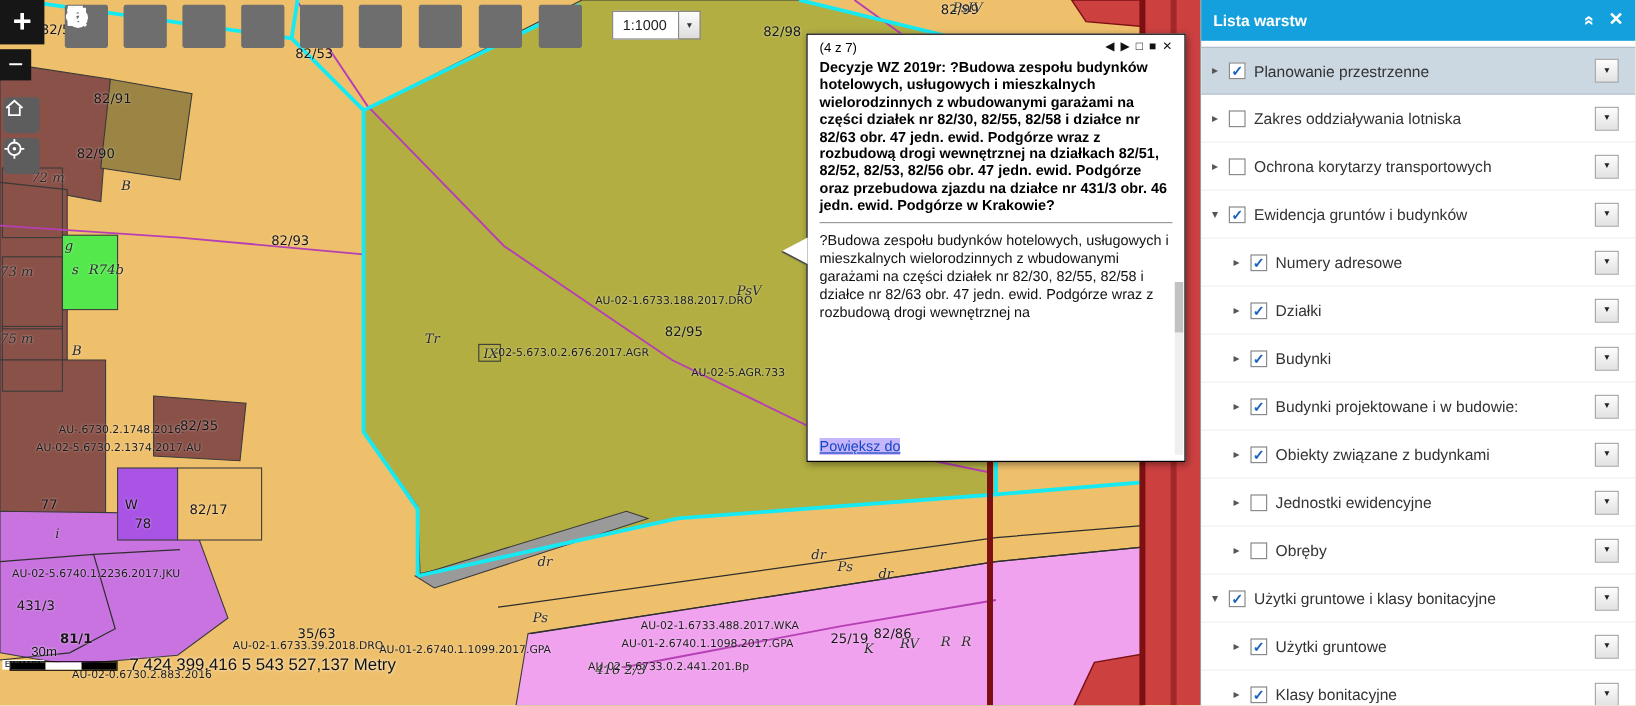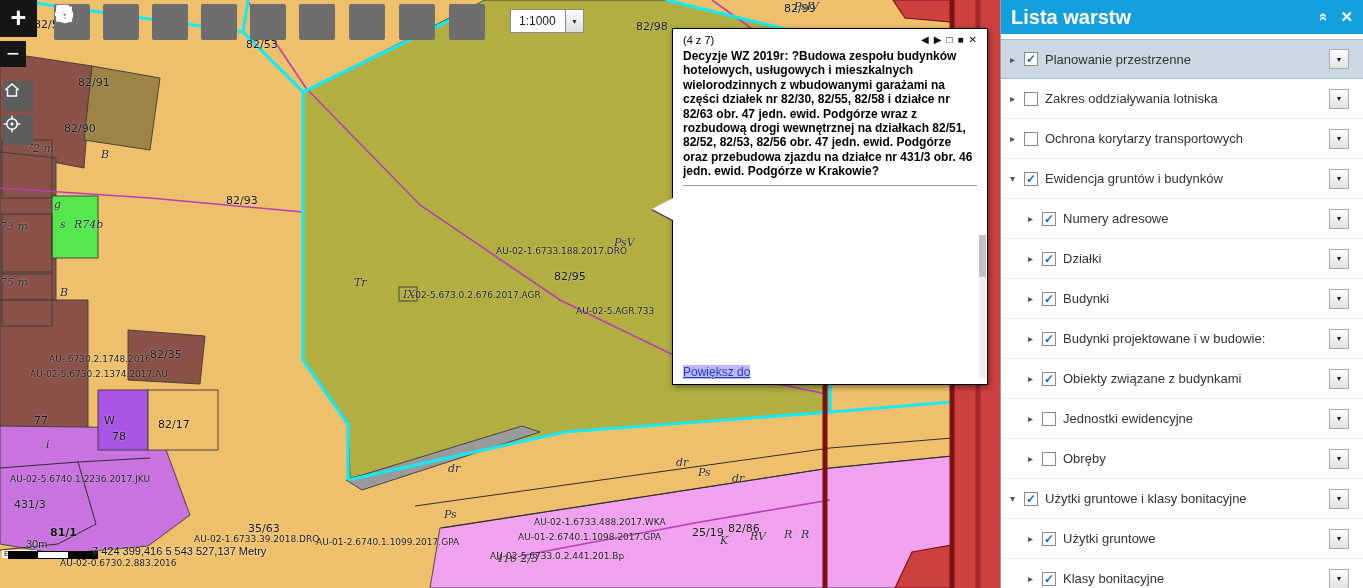--- a/index.html
+++ b/index.html
@@ -45,41 +45,41 @@
   .tbtn{width:36px;height:36px;background:#6e6e6e;border-radius:2px;display:flex;align-items:center;justify-content:center;margin-right:13px;cursor:pointer;flex:0 0 auto;}
   .tbtn.gap{margin-right:14px;}
   .scale-ctl{display:flex;margin-left:12px;margin-top:5px;}
   .scale-value{width:56px;height:24px;background:#fff;border:1px solid #8a8a8a;display:flex;align-items:center;padding-left:8px;font-size:12px;color:#222;box-sizing:border-box;}
   .scale-arrow{width:18px;height:24px;border:1px solid #8a8a8a;border-left:none;background:linear-gradient(#fdfdfd,#dcdcdc);display:flex;align-items:center;justify-content:center;font-size:7px;color:#333;box-sizing:border-box;cursor:pointer;}
 
   
   .scalebar{position:absolute;left:8px;top:551px;width:88px;height:6px;border:1px solid #000;display:flex;}
   .scalebar span{flex:1;} .sb-b{background:#000;} .sb-w{background:#fff;}
   .scalebar-label{position:absolute;left:26px;top:538px;font-size:11px;color:#111;text-shadow:0 0 2px #fff;}
-  .coords{position:absolute;left:92px;top:545px;font-size:11px;color:#111;text-shadow:0 0 3px #fff;text-align:right;}
+  .coords{position:absolute;left:108px;top:545px;font-size:14px;color:#111;text-shadow:0 0 3px #fff;text-align:right;}
 
   
   .popup{position:absolute;left:672px;top:28px;width:316px;height:357px;background:#fff;border:1px solid #000;box-shadow:1px 2px 6px rgba(0,0,0,.45);z-index:5;box-sizing:border-box;padding:5px 10px 6px 10px;overflow:hidden;font-size:12px;}
   .popup-pointer{position:absolute;left:652px;top:198px;width:0;height:0;border-top:11px solid transparent;border-bottom:11px solid transparent;border-right:21px solid #fff;z-index:6;filter:drop-shadow(-1px 1px 0 #444);}
   .popup-head{display:flex;align-items:center;font-size:11px;color:#000;}
   .popup-head .win-icons{margin-left:auto;display:flex;gap:5px;}
   .pbtn{cursor:pointer;font-size:10px;color:#111;line-height:12px;}
   .popup-title{font-weight:bold;font-size:12px;line-height:1.2;color:#000;margin-top:3px;}
   .popup-divider{border:none;border-top:1px solid #9a9a9a;margin:6px 0 7px 0;}
   .popup-field{display:flex;}
   .field-label{width:86px;flex:0 0 86px;color:#4a4a4a;line-height:1.25;}
   .field-value{flex:1;color:#111;line-height:1.25;max-height:118px;overflow:hidden;}
   .popup-link{position:absolute;left:10px;bottom:5px;background:#c4b5fd;color:var(--link-blue);text-decoration:underline;font-size:12px;cursor:pointer;}
   .popup-scroll{position:absolute;right:1px;top:206px;width:7px;height:144px;background:#efefef;}
   .popup-scroll .thumb{width:7px;height:42px;background:#c2c2c2;}
 
   
   .layers-panel{position:absolute;left:1000px;top:0;width:363px;height:588px;background:#fff;box-sizing:border-box;border-left:1px solid #9a9a9a;}
   .panel-header{height:34px;background:var(--header-blue);display:flex;align-items:center;padding:0 10px;}
-  .panel-title{color:#fff;font-size:20px;font-weight:bold;}
+  .panel-title{color:#fff;font-size:13px;font-weight:bold;}
   .panel-header .ph-icons{margin-left:auto;display:flex;align-items:center;gap:12px;}
   .ph-btn{color:#fff;font-size:15px;font-weight:bold;cursor:pointer;line-height:16px;}
   .ph-collapse{display:inline-block;transform:rotate(90deg);}
   #layers-list{height:554px;overflow:hidden;padding-top:5px;}
   .layer-row{height:40px;display:flex;align-items:center;padding-left:9px;border-bottom:1px solid #ededed;box-sizing:border-box;cursor:pointer;background:#fff;}
   .layer-row.sub{padding-left:27px;}
   .layer-row.selected{background:var(--selected-row);border-top:1px solid #aebfca;border-bottom:1px solid #aebfca;}
   .expander{width:14px;color:#555;font-size:10px;flex:0 0 14px;}
   .cbx{width:14px;height:14px;border:1px solid #8a8a8a;background:#fff;flex:0 0 14px;font-size:12px;line-height:13px;text-align:center;color:#1866c0;font-weight:bold;box-sizing:border-box;}
   .layer-label{margin-left:7px;font-size:13px;color:#333;white-space:nowrap;overflow:hidden;}
@@ -301,20 +301,21 @@
         <span class="pbtn">◀</span>
         <span class="pbtn">▶</span>
         <span class="pbtn">□</span>
         <span class="pbtn">■</span>
         <span class="pbtn">✕</span>
       </span>
     </div>
     <div class="popup-title">Decyzje WZ 2019r: ?Budowa zespołu budynków hotelowych, usługowych i mieszkalnych wielorodzinnych z wbudowanymi garażami na części działek nr 82/30, 82/55, 82/58 i działce nr 82/63 obr. 47 jedn. ewid. Podgórze wraz z rozbudową drogi wewnętrznej na działkach 82/51, 82/52, 82/53, 82/56 obr. 47 jedn. ewid. Podgórze oraz przebudowa zjazdu na działce nr 431/3 obr. 46 jedn. ewid. Podgórze w Krakowie?</div>
     <hr class="popup-divider">
     <div class="popup-field">
+      <div class="field-value">?Budowa zespołu budynków hotelowych, usługowych i mieszkalnych wielorodzinnych z wbudowanymi garażami na części działek nr 82/30, 82/55, 82/58 i działce nr 82/63 obr. 47 jedn. ewid. Podgórze wraz z rozbudową drogi wewnętrznej na</div>
     </div>
     <div class="popup-scroll">
         <div class="thumb"></div>
       </div>
     <a class="popup-link">Powiększ do</a>
   </div>
 
   <div class="layers-panel">
     <div class="panel-header">
       <span class="panel-title">Lista warstw</span>

